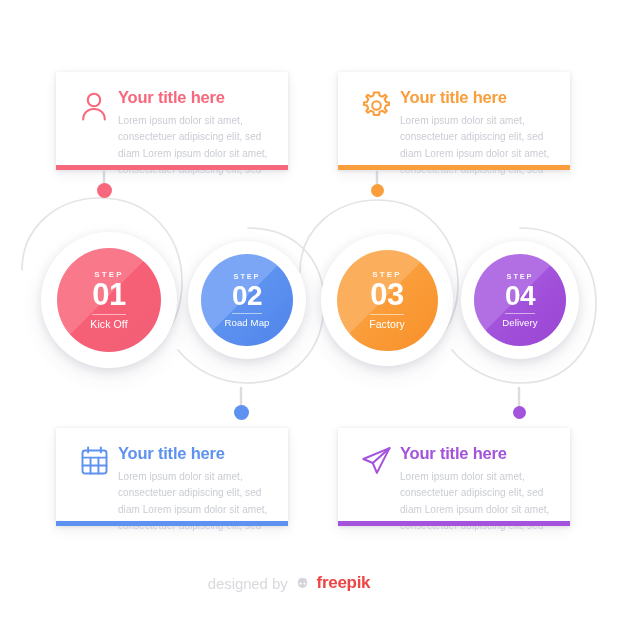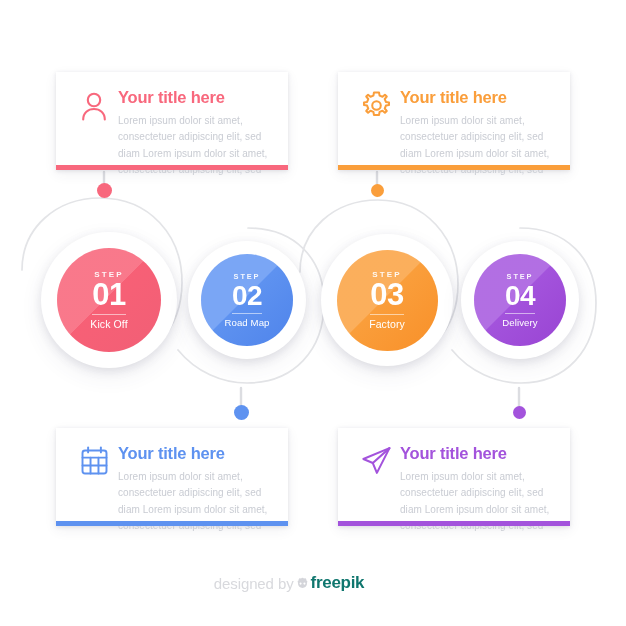--- a/index.html
+++ b/index.html
@@ -90,27 +90,27 @@
   .step.st4 .s-lab { font-size:9.6px; }
   .step.st4 .s-rule { width:30px; }
 
   
   .dot { position:absolute; border-radius:50%; z-index:5; }
 
   
   #footer {
     position:absolute; left:0; right:0; top:573px;
     display:flex; align-items:center; justify-content:center;
-    z-index:6;padding-left:26px;
+    gap:6px; z-index:6;padding-left:26px;
   }
   #footer .fb-text {
     font-size:15px; color:#d8d9dd; letter-spacing:-.1px;
   }
   #footer .fb-brand {
-    font-size:17px; font-weight:bold; color:#0f766e; letter-spacing:-.3px;
+    font-size:17px; font-weight:bold; color:#ef4444; letter-spacing:-.3px;
   }
   #footer .fb-mark { display:flex; align-items:center; }
 </style>
 </head>
 <body>
 
 <div id="stage">
 
   <svg id="arcs" viewBox="0 0 626 626">
     <g fill="none" stroke="#e3e4e7" stroke-width="1.7" stroke-linecap="round">

